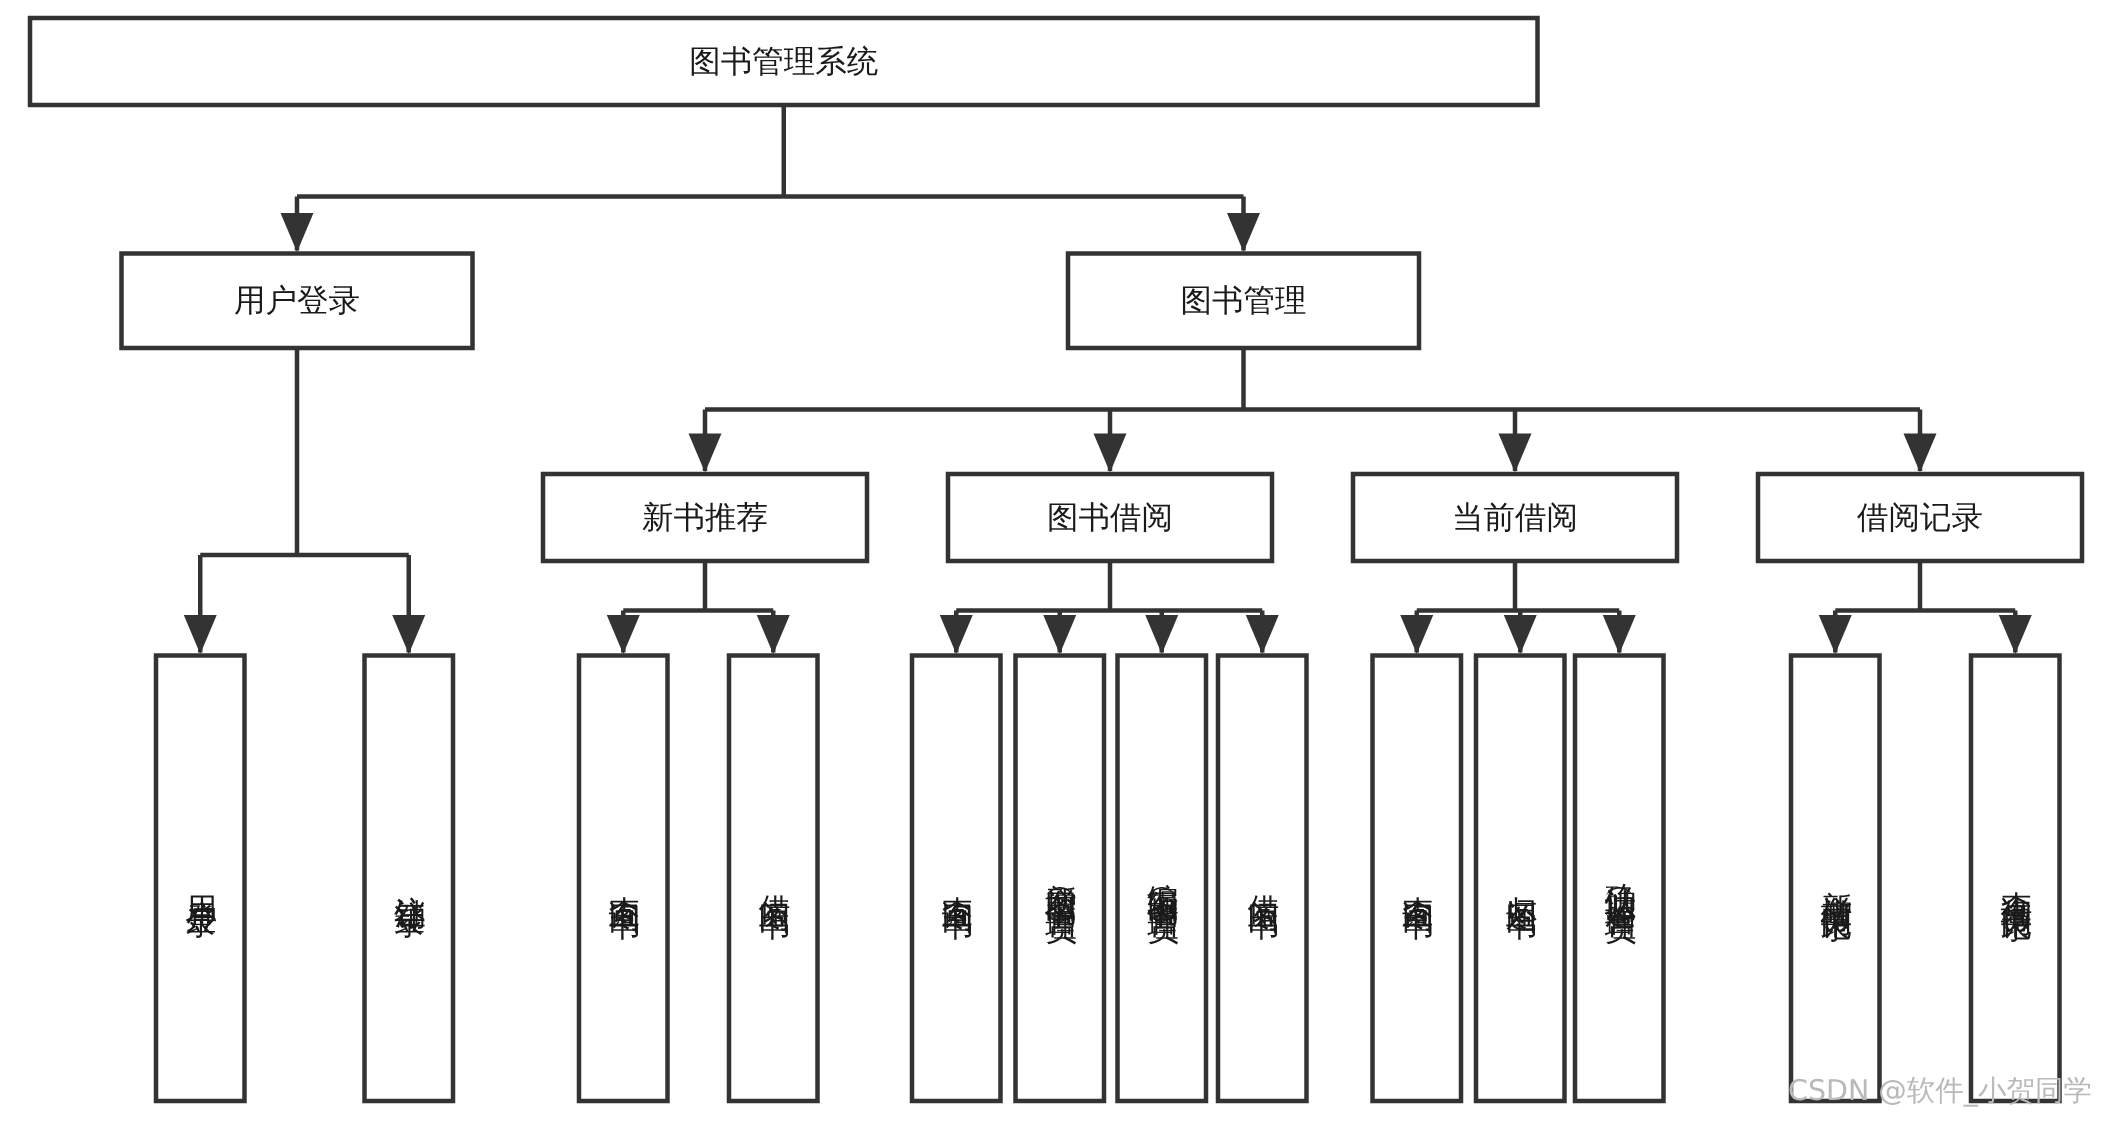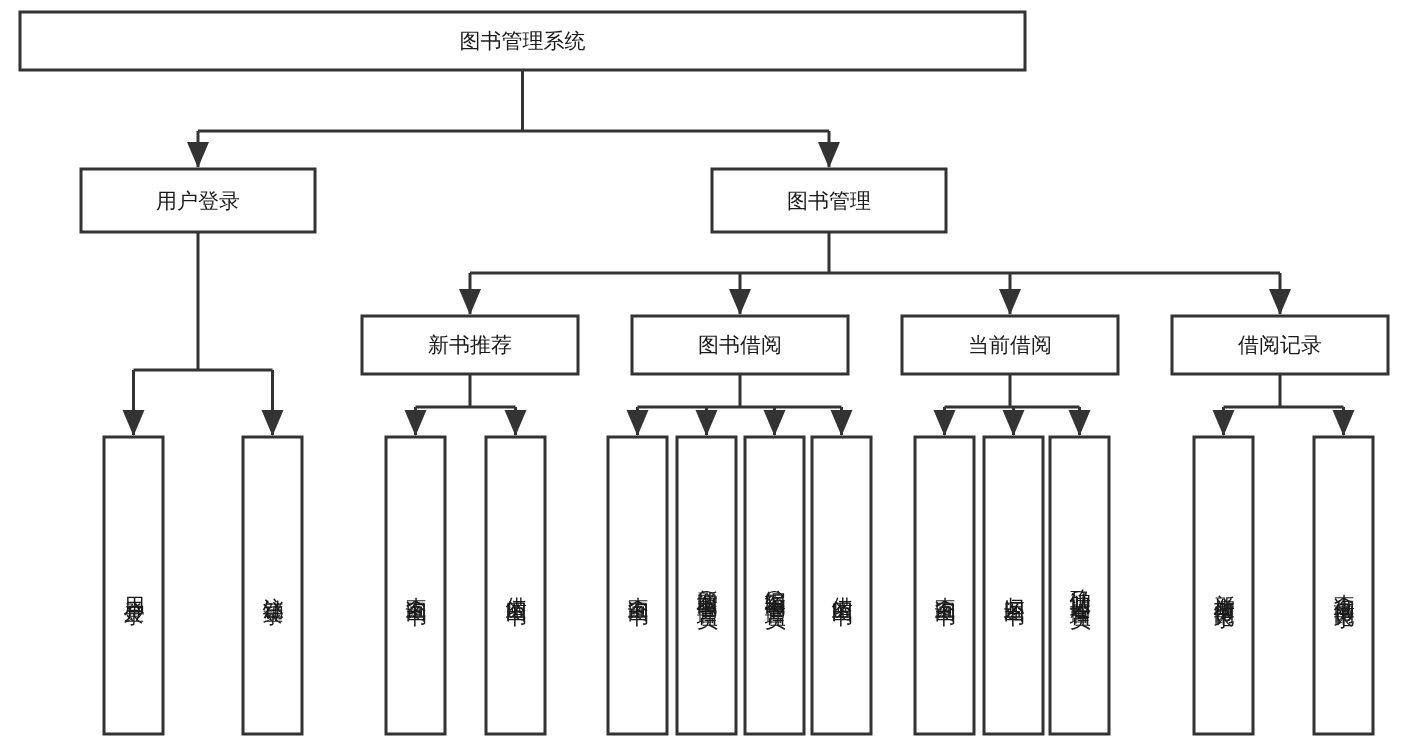--- a/index.html
+++ b/index.html
@@ -173,13 +173,14 @@
       <div class="node-label-v" style="left: 608px; top: 437px; width: 59px; height: 297px;">查询图书</div>
       <div class="node-label-v" style="left: 677px; top: 437px; width: 59px; height: 297px;">新增图书（管理员）</div>
       <div class="node-label-v" style="left: 745px; top: 437px; width: 59px; height: 297px;">编辑图书（管理员）</div>
       <div class="node-label-v" style="left: 812px; top: 437px; width: 59px; height: 297px;">借阅图书</div>
       <div class="node-label-v" style="left: 915px; top: 437px; width: 59px; height: 297px;">查询图书</div>
       <div class="node-label-v" style="left: 984px; top: 437px; width: 59px; height: 297px;">归还图书</div>
       <div class="node-label-v" style="left: 1050px; top: 437px; width: 59px; height: 297px;">确认归还（管理员）</div>
       <div class="node-label-v" style="left: 1194px; top: 437px; width: 59px; height: 297px;">新增借阅记录</div>
       <div class="node-label-v" style="left: 1314px; top: 437px; width: 59px; height: 297px;">查询借阅记录</div>
     </div>
+  <div class="watermark" style="left: 1192px; top: 714px;">CSDN @软件_小贺同学</div>
 </div>
 
 </body></html>

